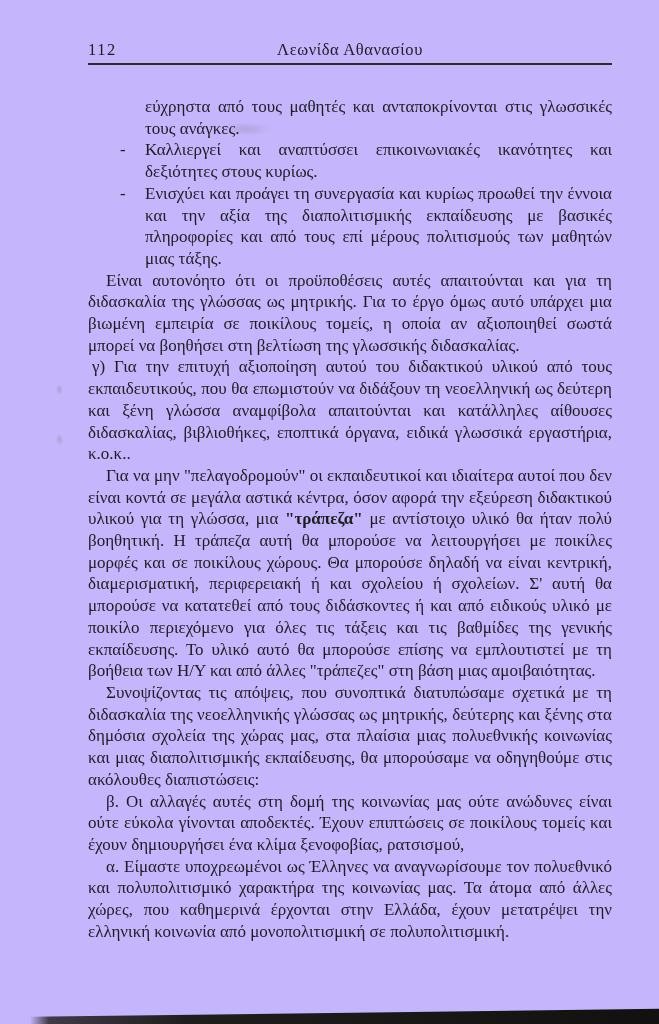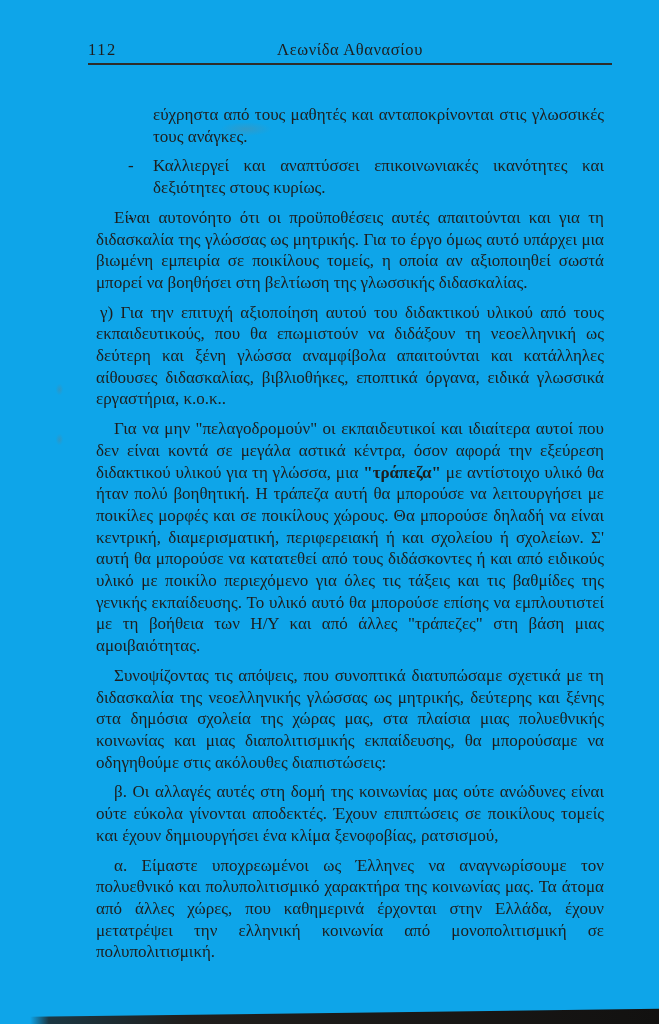--- a/index.html
+++ b/index.html
@@ -4,21 +4,21 @@
 <style>
   html, body {
     margin: 0;
     padding: 0;
     background: #ffffff;
   }
   .page {
     position: relative;
     width: 659px;
     height: 1024px;
-    background: #0ea5e9;
+    background: #c4b5fd;
     font-family: "Liberation Serif", "DejaVu Serif", serif;
     color: #1e1e1e;
     overflow: hidden;
   }
   .header {
     position: absolute;
     top: 40px;
     left: 88px;
     width: 524px;
     font-size: 16.5px;
@@ -44,21 +44,21 @@
   }
   .body-text {
     position: absolute;
     top: 96px;
     left: 88px;
     width: 524px;
     font-size: 17px;
     line-height: 21.7px;
     text-align: justify;
   }
-  .body-text p { margin: 8px; }
+  .body-text p { margin: 0; }
   .cont   { padding-left: 57px; }
   .bullet { position: relative; padding-left: 57px; }
   .bullet .dash {
     position: absolute;
     left: 32px;
     top: 0;
   }
   .para        { text-indent: 18px; }
   .para.flush  { text-indent: 4px; }
   
@@ -104,21 +104,21 @@
   <div class="smudge"></div>
   <div class="tick-a"></div>
   <div class="tick-b"></div>
 
   <div class="body-text">
 
     <p class="cont">εύχρηστα από τους μαθητές και ανταποκρίνονται στις γλωσσικές τους ανάγκες.</p>
 
     <p class="bullet"><span class="dash">-</span><span>Καλλιεργεί και αναπτύσσει επικοινωνιακές ικανότητες και δεξιότητες στους κυρίως.</span></p>
 
-    <p class="bullet"><span class="dash">-</span></p>
+    <p class="bullet"><span class="dash">-</span><span>Ενισχύει και προάγει τη συνεργασία και κυρίως προωθεί την έννοια και την αξία της διαπολιτισμικής εκπαίδευσης με βασικές πληροφορίες και από τους επί μέρους πολιτισμούς των μαθητών μιας τάξης.</span></p>
 
     <p class="para">Είναι αυτονόητο ότι οι προϋποθέσεις αυτές απαιτούνται και για τη διδασκαλία της γλώσσας ως μητρικής. Για το έργο όμως αυτό υπάρχει μια βιωμένη εμπειρία σε ποικίλους τομείς, η οποία αν αξιοποιηθεί σωστά μπορεί να βοηθήσει στη βελτίωση της γλωσσικής διδασκαλίας.</p>
 
     <p class="para flush">γ) Για την επιτυχή αξιοποίηση αυτού του διδακτικού υλικού από τους εκπαιδευτικούς, που θα επωμιστούν να διδάξουν τη νεοελληνική ως δεύτερη και ξένη γλώσσα αναμφίβολα απαιτούνται και κατάλληλες αίθουσες διδασκαλίας, βιβλιοθήκες, εποπτικά όργανα, ειδικά γλωσσικά εργαστήρια, κ.ο.κ..</p>
 
     <p class="para"><span>Για να μην "πελαγοδρομούν" οι εκπαιδευτικοί και ιδιαίτερα αυτοί που δεν είναι κοντά σε μεγάλα αστικά κέντρα, όσον αφορά την εξεύρεση διδακτικού υλικού για τη γλώσσα, μια </span><b>"τράπεζα"</b><span> με αντίστοιχο υλικό θα ήταν πολύ βοηθητική. Η τράπεζα αυτή θα μπορούσε να λειτουργήσει με ποικίλες μορφές και σε ποικίλους χώρους. Θα μπορούσε δηλαδή να είναι κεντρική, διαμερισματική, περιφερειακή ή και σχολείου ή σχολείων. Σ' αυτή θα μπορούσε να κατατεθεί από τους διδάσκοντες ή και από ειδικούς υλικό με ποικίλο περιεχόμενο για όλες τις τάξεις και τις βαθμίδες της γενικής εκπαίδευσης. Το υλικό αυτό θα μπορούσε επίσης να εμπλουτιστεί με τη βοήθεια των Η/Υ και από άλλες "τράπεζες" στη βάση μιας αμοιβαιότητας.</span></p>
 
     <p class="para">Συνοψίζοντας τις απόψεις, που συνοπτικά διατυπώσαμε σχετικά με τη διδασκαλία της νεοελληνικής γλώσσας ως μητρικής, δεύτερης και ξένης στα δημόσια σχολεία της χώρας μας, στα πλαίσια μιας πολυεθνικής κοινωνίας και μιας διαπολιτισμικής εκπαίδευσης, θα μπορούσαμε να οδηγηθούμε στις ακόλουθες διαπιστώσεις:</p>
 
     <p class="para">β. Οι αλλαγές αυτές στη δομή της κοινωνίας μας ούτε ανώδυνες είναι ούτε εύκολα γίνονται αποδεκτές. Έχουν επιπτώσεις σε ποικίλους τομείς και έχουν δημιουργήσει ένα κλίμα ξενοφοβίας, ρατσισμού,</p>

